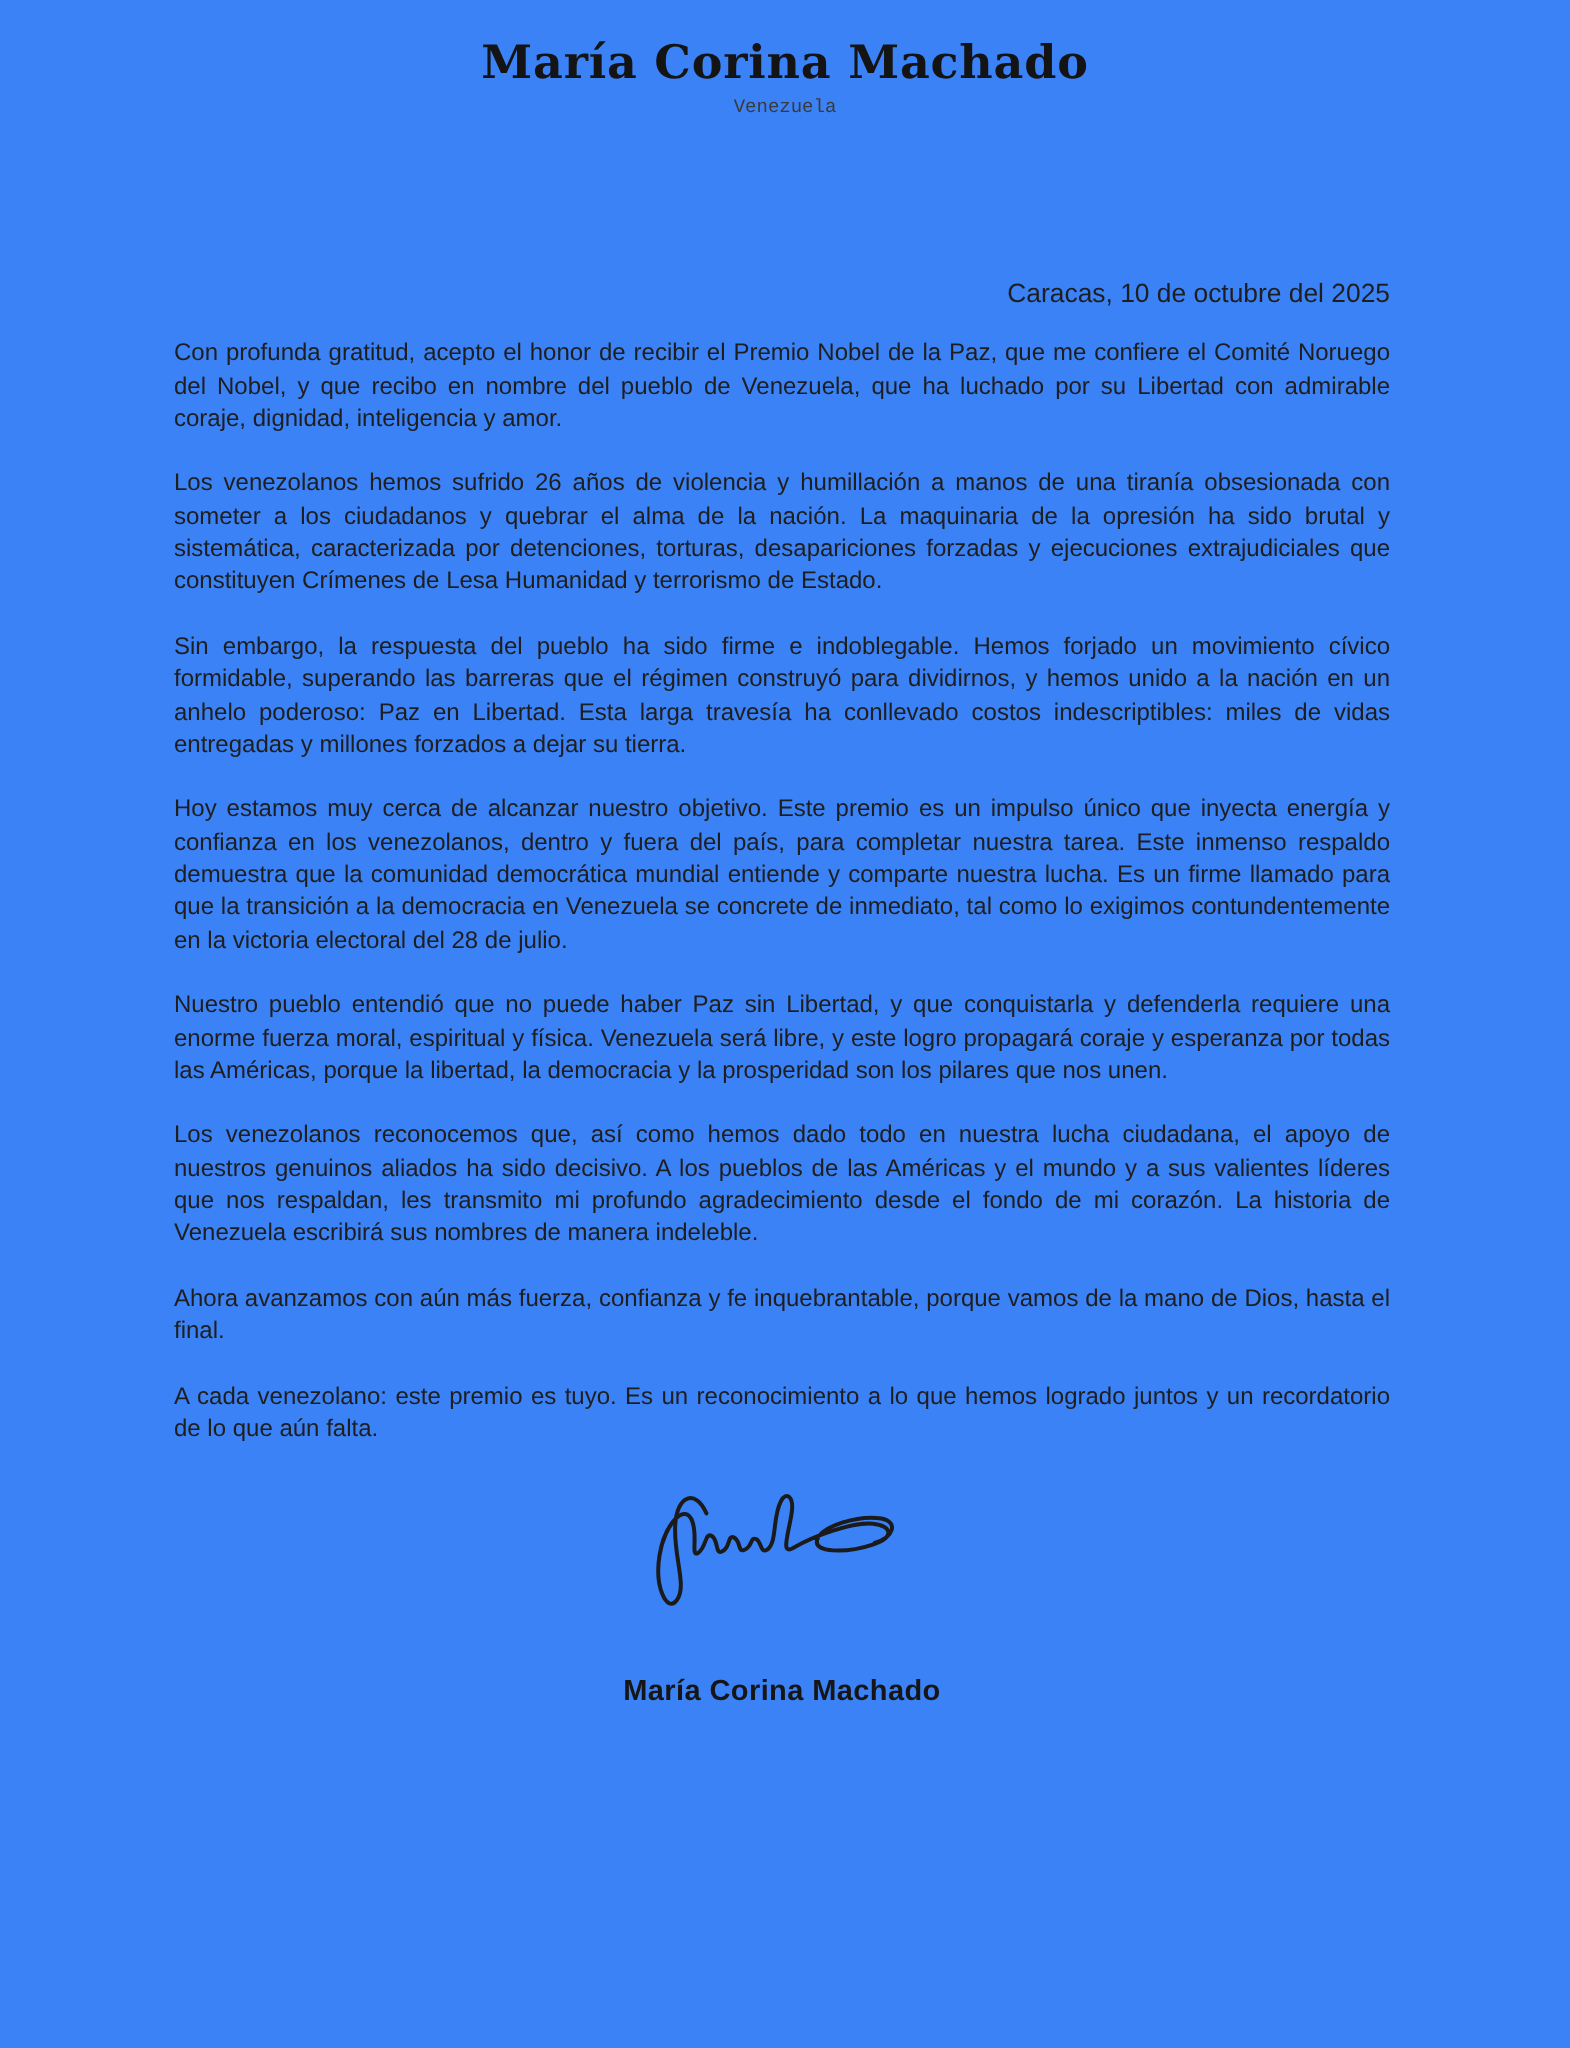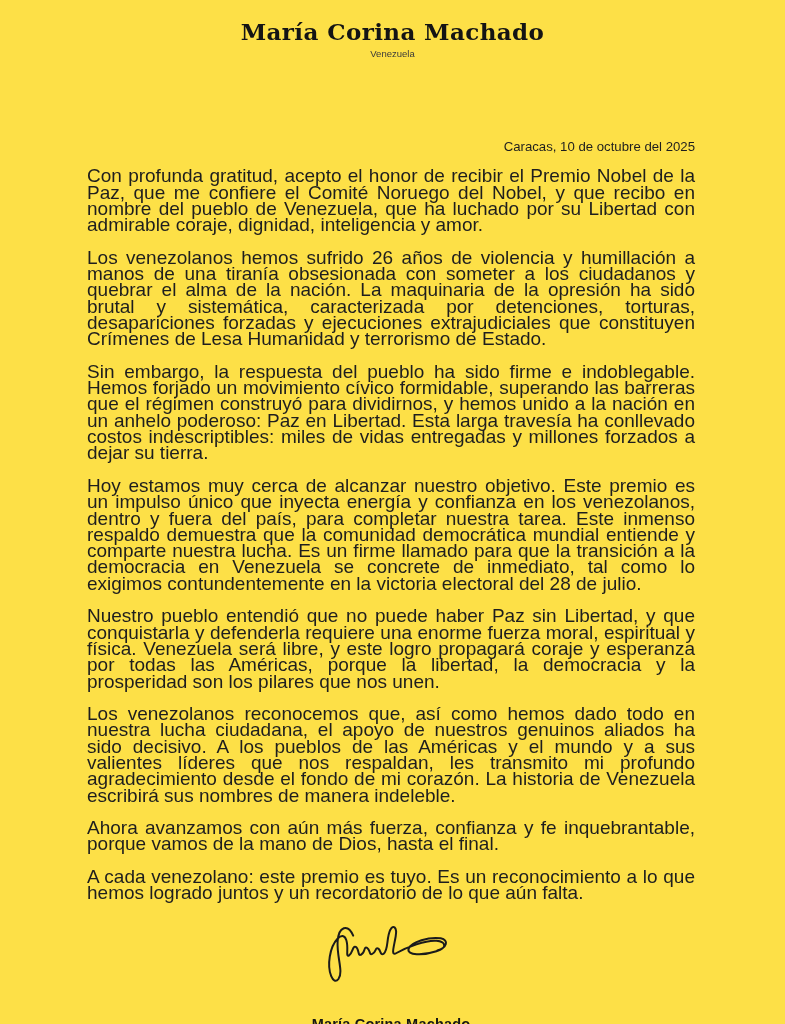--- a/index.html
+++ b/index.html
@@ -4,59 +4,59 @@
 <style>
   html, body {
     margin: 0;
     padding: 0;
     background: #fdfdfd;
   }
   .page {
     position: relative;
     width: 785px;
     height: 1024px;
-    background: #fde047;
+    background: #3b82f6;
     color: #1e1e1e;
     font-family: "Liberation Sans", sans-serif;
     overflow: hidden;
     box-sizing: border-box;
   }
   .letterhead {
     text-align: center;
     padding-top: 18px;
   }
   .letterhead-name {
     margin: 0;
     font-family: "DejaVu Serif", serif;
     font-weight: 700;
     font-size: 23px;
     letter-spacing: 0.4px;
     color: #141414;
   }
   .letterhead-subtitle {
     margin-top: 3px;
-    font-family: Liberation Sans, sans-serif;
+    font-family: Liberation Mono, monospace;
     font-size: 9.5px;
     color: #3a3a3a;
   }
   .letter-body {
     padding-left: 87px;
     padding-right: 90px; 
   }
   .dateline {
     margin-top: 80px;
     margin-bottom: 13px;
     text-align: right;
     font-size: 13.2px;
     line-height: 16.3px;
     color: #1e1e1e;
   }
   .letter-body p {
     margin: 0 0 16.3px 0;
-    font-size: 19px;
+    font-size: 12px;
     line-height: 16.3px;
     text-align: justify;
     text-justify: inter-word;
     color: #1e1e1e;
   }
   .signature-block {
     margin-top: 10px;
     text-align: center;
   }
   .signature-svg {

